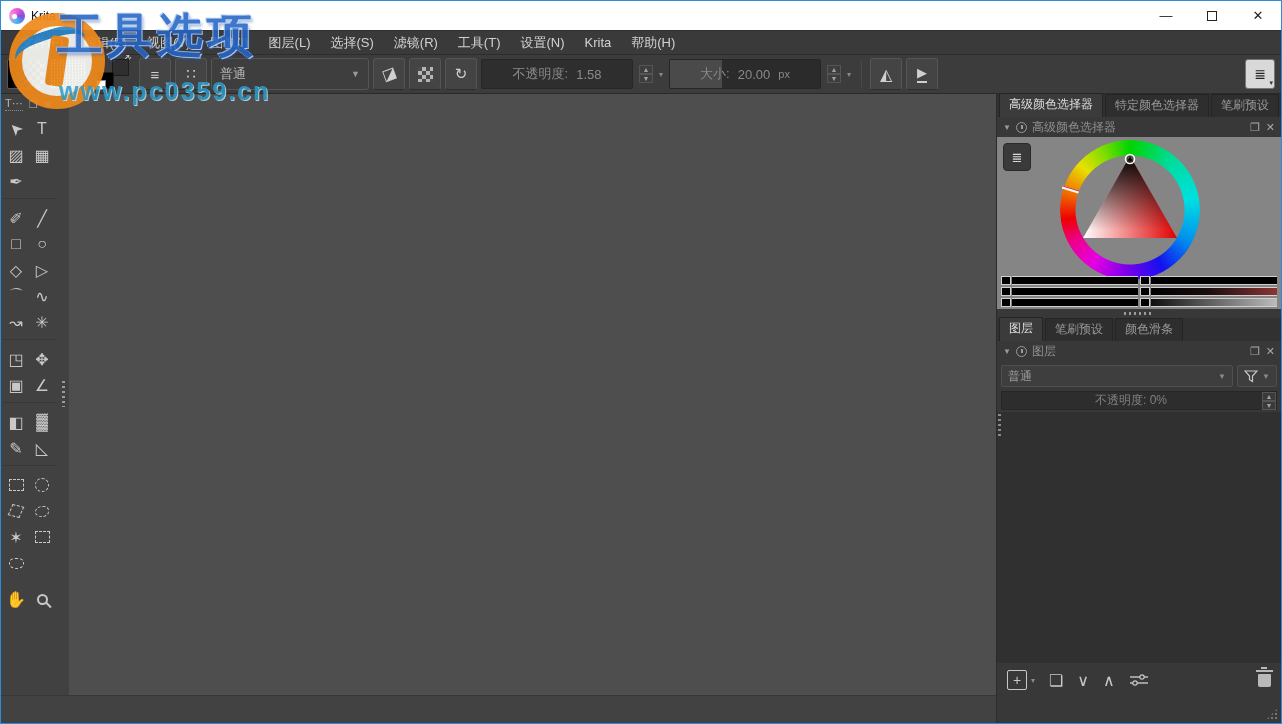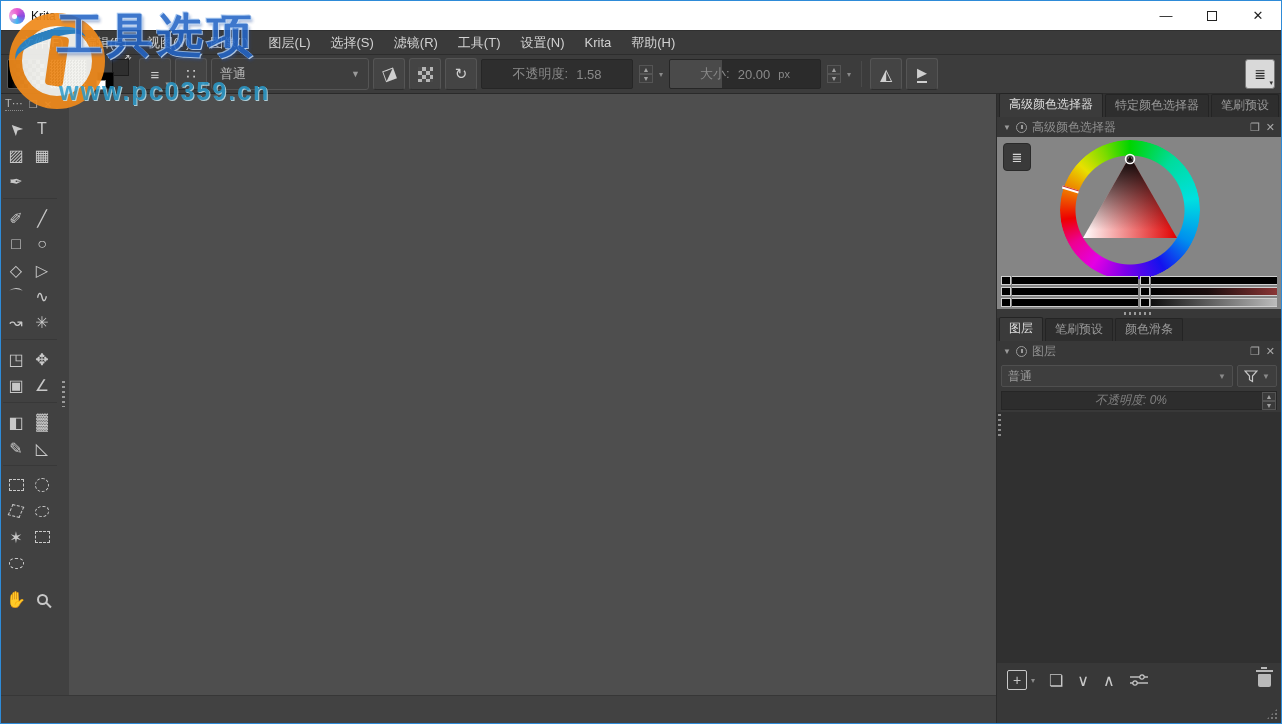--- a/index.html
+++ b/index.html
@@ -120,21 +120,21 @@
     background:repeating-linear-gradient(90deg,#9a9a9a 0 2px, transparent 2px 5px); }
 
   .blend-row { display:flex; gap:4px; padding:4px 4px 2px 4px; align-items:center; }
   .blend-combo { flex:1; height:22px; background:#3e3e3e; border:1px solid #4f4f4f; border-radius:2px;
     display:flex; align-items:center; padding:0 6px; color:#9a9a9a; font-size:12px; }
   .blend-combo .arr { margin-left:auto; color:#8a8a8a; font-size:8px; }
   .filter-btn { width:40px; height:22px; background:#3e3e3e; border:1px solid #4f4f4f; border-radius:2px;
     display:flex; align-items:center; justify-content:center; gap:4px; color:#c8c8c8; }
   .filter-btn .arr { font-size:8px; color:#8a8a8a; }
   .opacity-row { margin:2px 4px 0 4px; height:19px; background:#2d2d2d; border:1px solid #262626;
-    display:flex; position:relative;font-style:italic; }
+    display:flex; position:relative; }
   .opacity-row .txt { flex:1; text-align:center; color:#808080; font-size:12px; }
   .opacity-row .spin-col span { background:#3a3a3a; }
   .layer-list { flex:1; background:#303030; margin-top:2px; position:relative; }
   .layer-list .edge-dots { position:absolute; left:1px; top:2px; width:3px; height:22px;
     background:repeating-linear-gradient(#8a8a8a 0 2px, transparent 2px 5px); }
   .layer-btns { height:34px; display:flex; align-items:center; padding:0 10px; gap:14px; color:#c8c8c8; background:#383838; }
   .add-btn { width:20px; height:20px; border:1px solid #c8c8c8; border-radius:2px; display:flex;
     align-items:center; justify-content:center; font-size:14px; }
   .add-dd { font-size:8px; color:#8a8a8a; margin-left:-8px; }
   .lb-icon { font-size:16px; }

